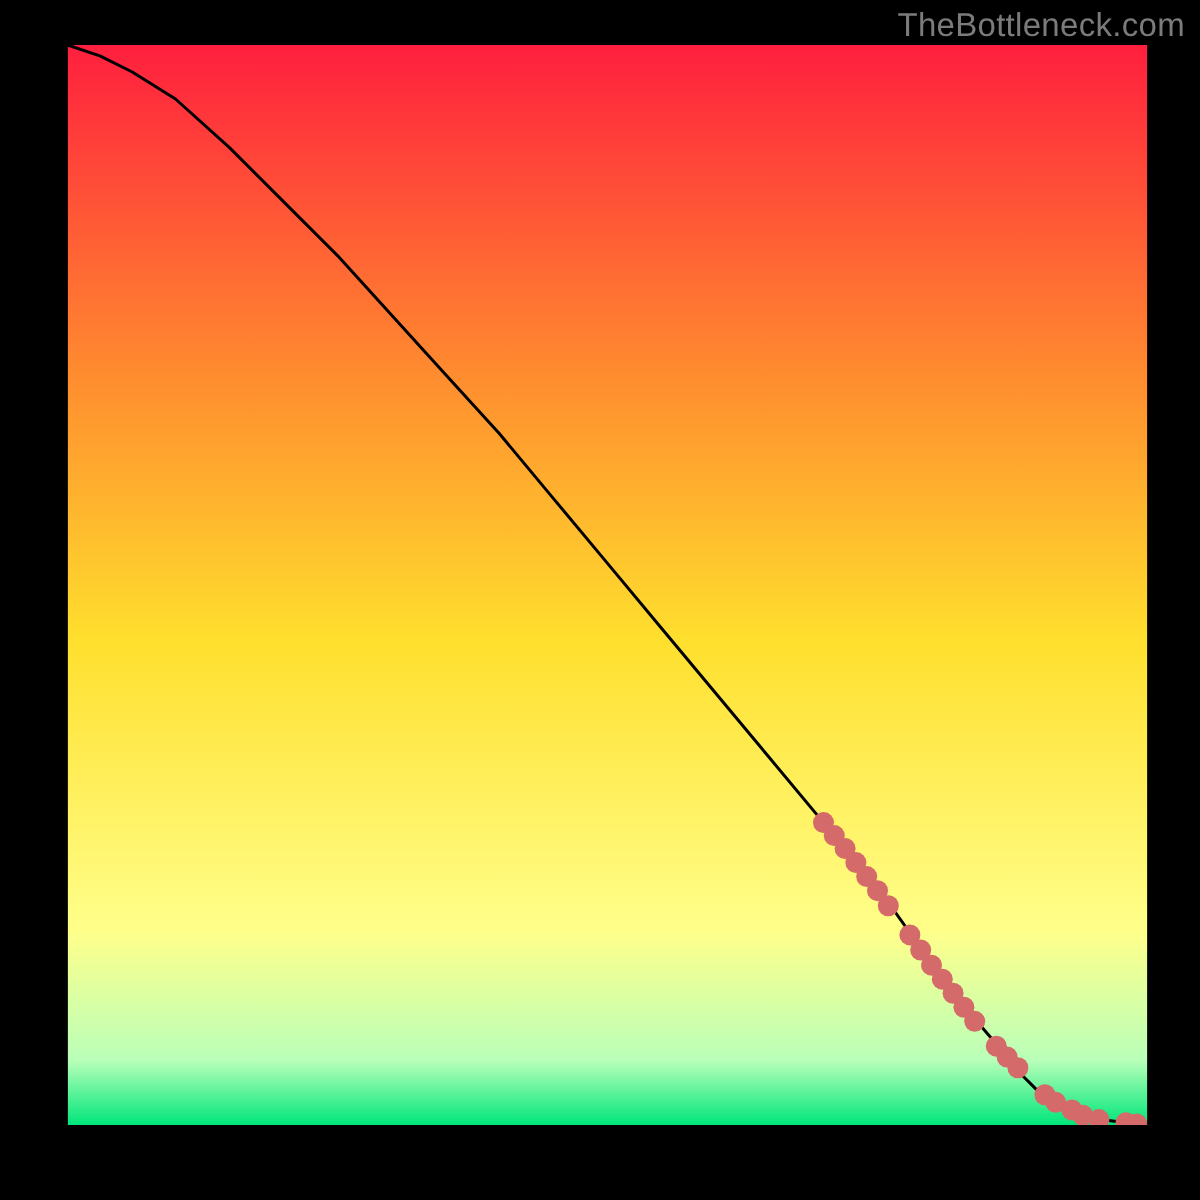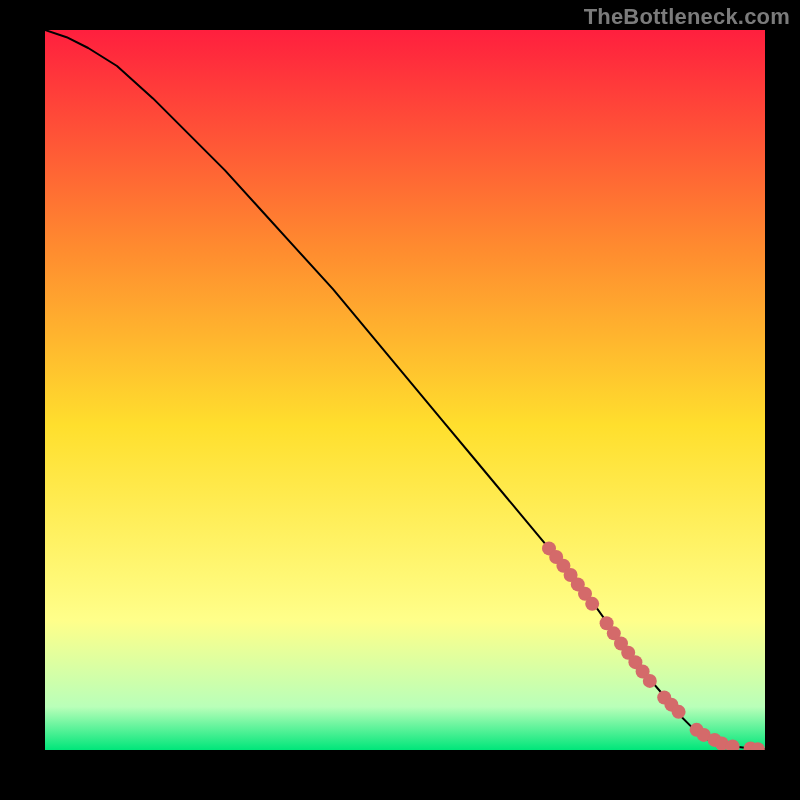--- a/index.html
+++ b/index.html
@@ -9,21 +9,20 @@
     height: 800px;
     background: #000;
     font-family: Arial, Helvetica, sans-serif;
     overflow: hidden;
   }
   .frame {
     position: relative;
     width: 800px;
     height: 716px;
     background: #000;
-    font-weight: bold;
   }
   .watermark {
     position: absolute;
     top: 4px;
     right: 10px;
     color: #7b7b7b;
     font-size: 22px;
     letter-spacing: 0.2px;
     z-index: 50;
   }

